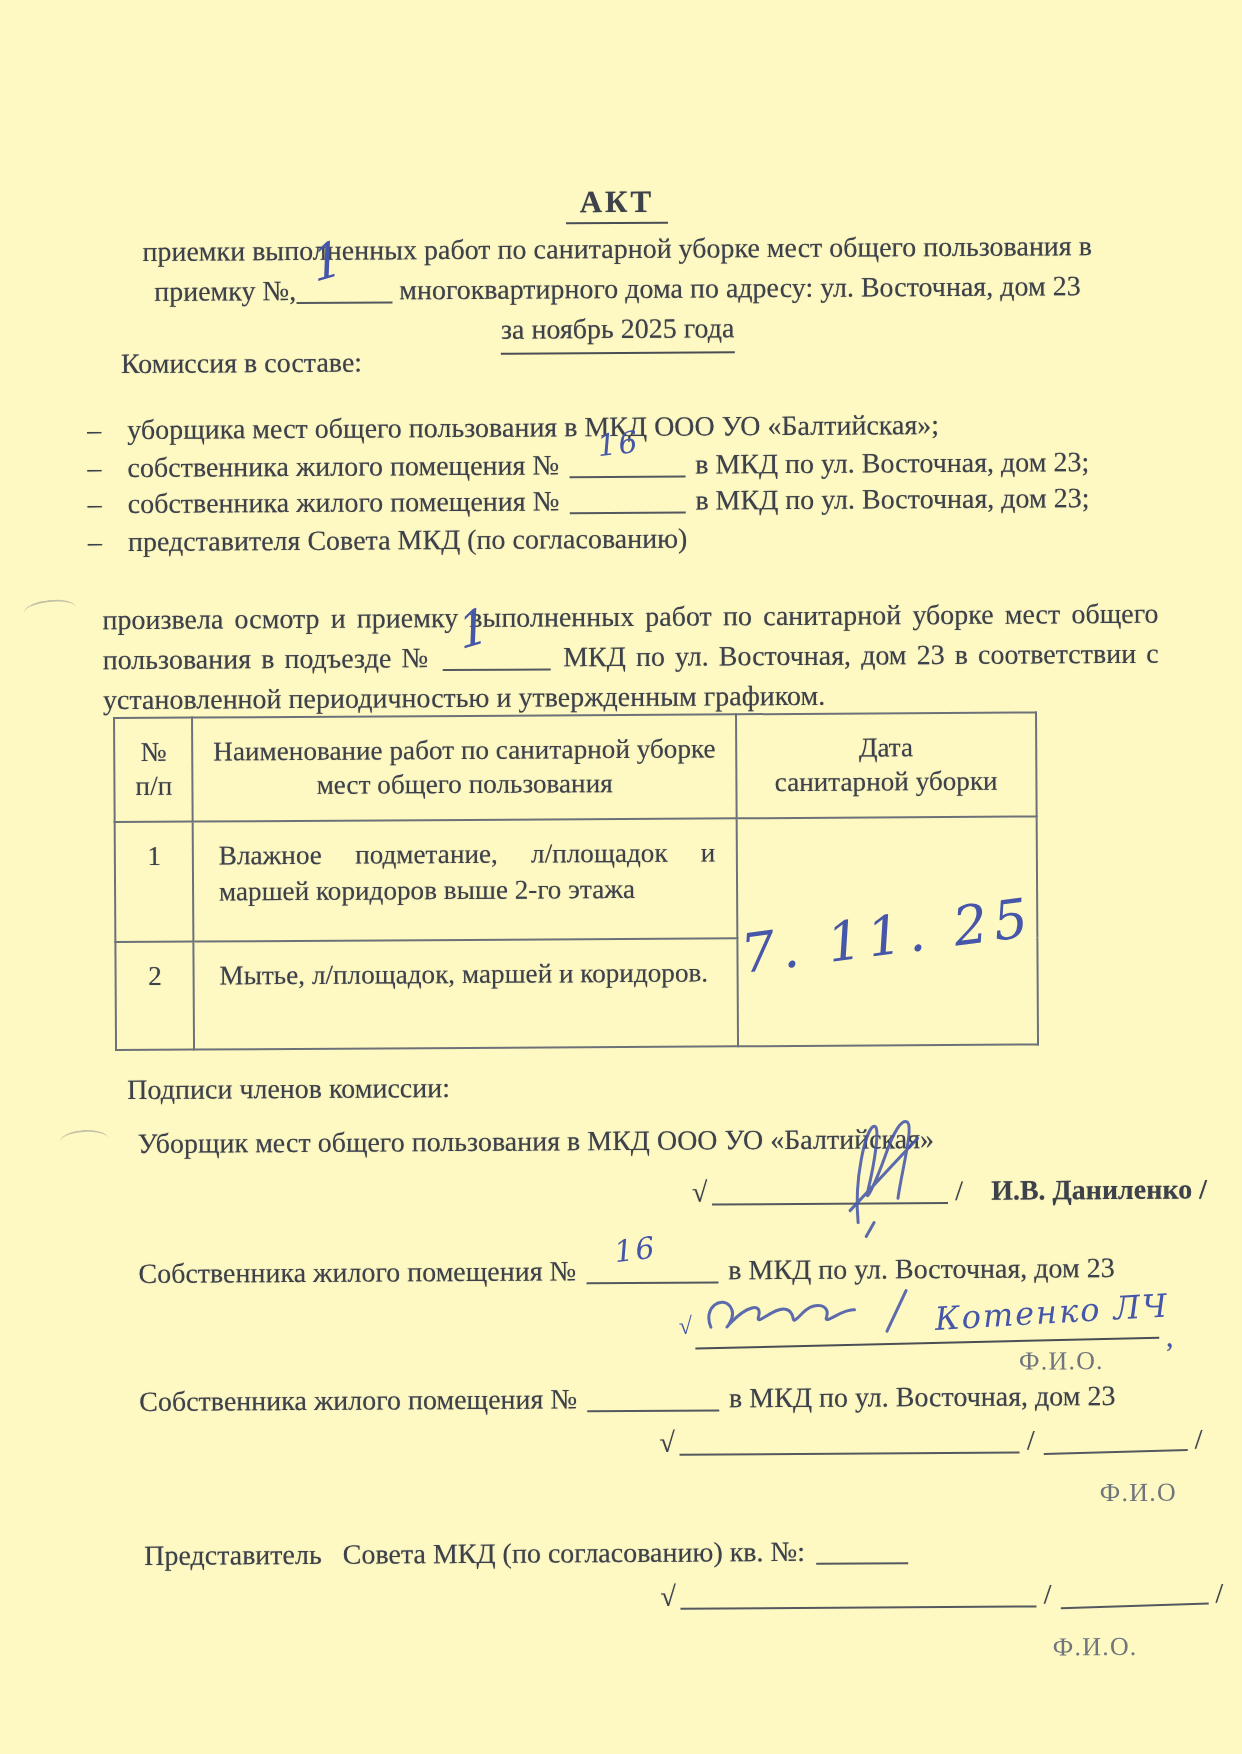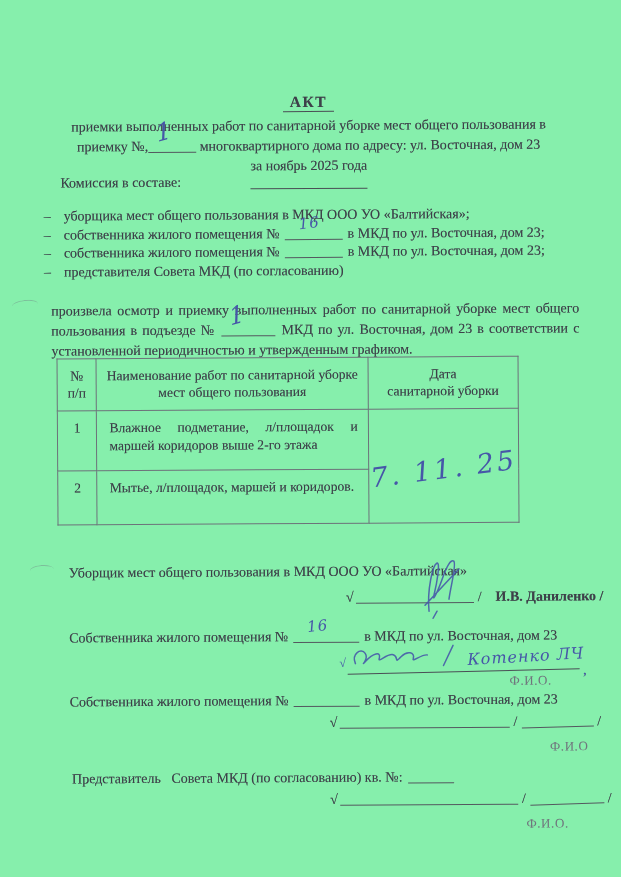--- a/index.html
+++ b/index.html
@@ -1,25 +1,25 @@
 <!DOCTYPE html>
 <html lang="ru"><head>
 <meta charset="utf-8">
 <style>
   html,body{margin:0;padding:0;background:#ffffff;}
   .page{
-    position:relative;width:621px;height:877px;background:#86efac;overflow:hidden;
+    position:relative;width:621px;height:877px;background:#fef9c3;overflow:hidden;
     font-family:"Liberation Serif","DejaVu Serif",serif;color:#3d4149;
   }
   .sheet{position:absolute;inset:0;transform:rotate(-0.35deg);}
   .sheet *{text-shadow:0 0 .5px rgba(70,74,84,.55);}
   
   .blank{display:inline-block;border-bottom:1.1px solid #54585f;height:12px;
          vertical-align:-2px;position:relative;}
-  .u{border-bottom:1.2px solid #4a4e55;padding-bottom:15px;}
+  .u{border-bottom:1.2px solid #4a4e55;padding-bottom:3px;}
   .hw{color:#4656a8;font-style:italic;font-family:"DejaVu Serif",serif;
       text-shadow:none !important;}
   .tiny{font-size:13px;color:#70757d;letter-spacing:.6px;text-shadow:none !important;}
   
   .title{position:absolute;top:93px;left:0;right:0;text-align:center;
          font-weight:bold;font-size:15.5px;letter-spacing:1.5px;}
   .title .u{padding:0 7px 1px;}
   .intro{position:absolute;top:116px;left:38px;width:545px;text-align:center;
          font-size:14px;line-height:19.5px;}
   .intro .line3-wrap{display:block;margin-top:1px;}
@@ -158,20 +158,21 @@
             <div class="hw hw-date">7. 11. 25</div>
           </td>
         </tr>
         <tr class="row2">
           <td class="cell-num">2</td>
           <td class="cell-name">Мытье, л/площадок, маршей и коридоров.</td>
         </tr>
       </tbody>
     </table>
 
+    <div class="sign-heading">Подписи членов комиссии:</div>
 
     <div class="cleaner-label">Уборщик мест общего пользования в МКД ООО УО «Балтийская»</div>
     <div class="sigline sig1">
       <span class="check">√</span><span class="blank"></span><span class="slash">/</span><span class="name">И.В. Даниленко /</span>
     </div>
     <svg class="scr1 scribble" width="72" height="64" viewBox="0 0 72 64">
       <path d="M22,56 C20,34 26,10 30,8 C34,6 30,28 27,40 C25,48 31,36 36,22 C40,11 44,4 47,6 C50,9 44,30 42,44 M18,50 L52,14 M30,56 L26,63"></path>
     </svg>
 
     <div class="owner-line owner1-line"><span>Собственника жилого помещения №</span><span class="blank"><span class="hw hw-apt">16</span></span><span>в МКД по ул. Восточная, дом 23</span></div>

